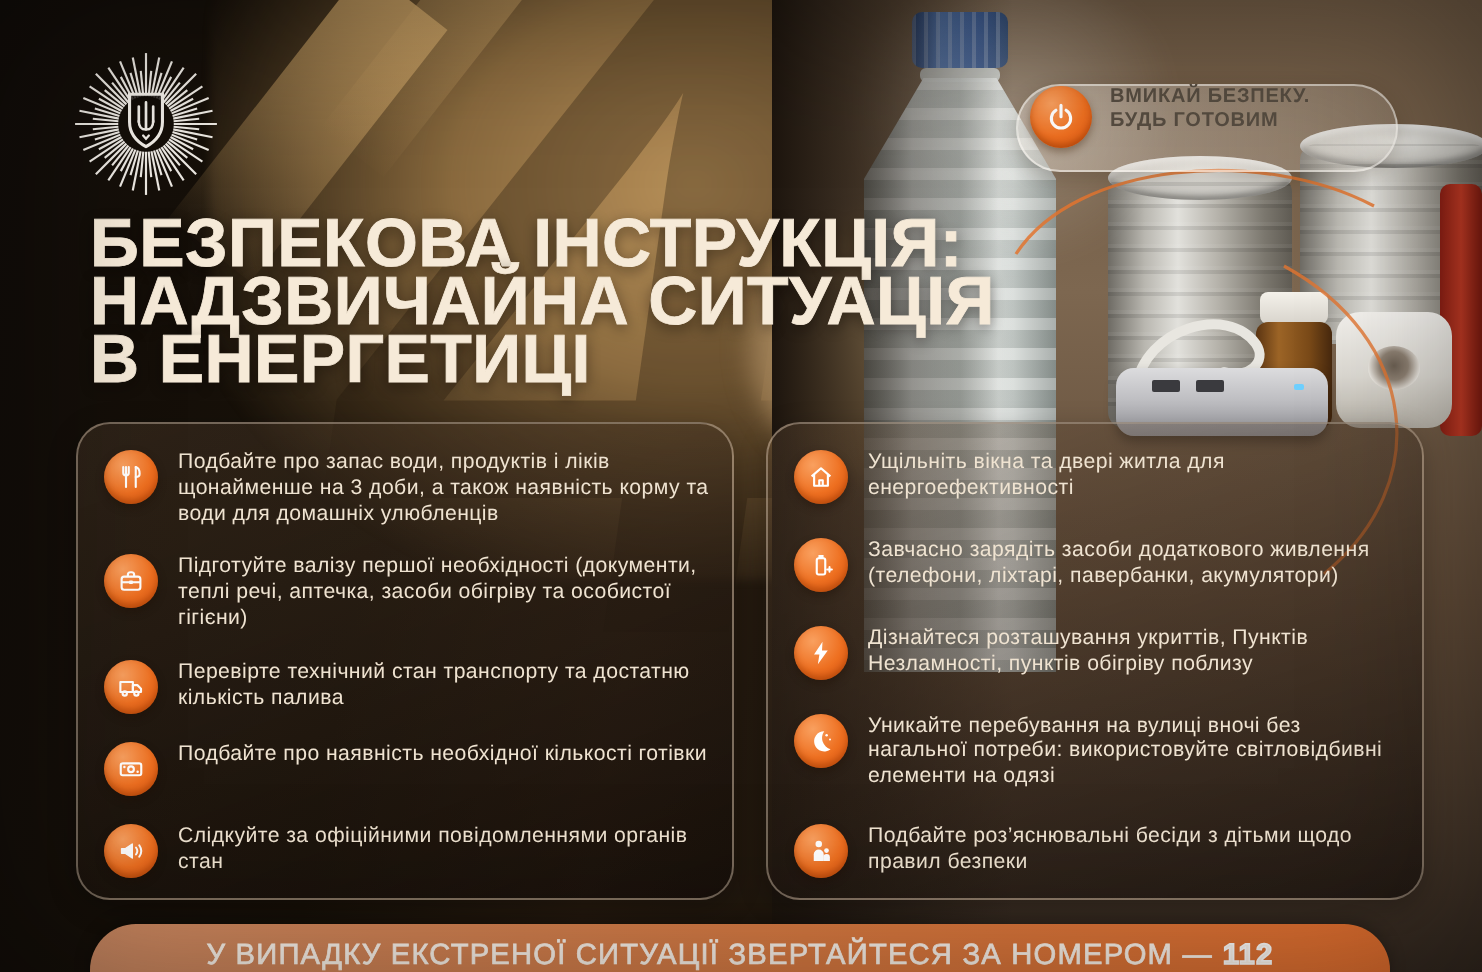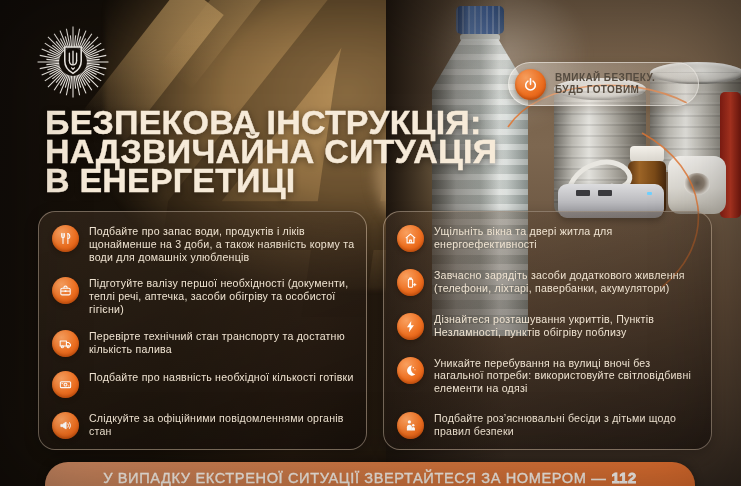--- a/index.html
+++ b/index.html
@@ -66,22 +66,22 @@
     background:radial-gradient(circle at 50% 45%,rgba(255,250,242,.28),rgba(255,250,242,0) 70%);filter:blur(6px);}
   .photo-fade{position:absolute;inset:0;z-index:10;
     background:linear-gradient(90deg,#1d150e 0%,rgba(29,21,14,0) 34%);}
   .deco-arcs{position:absolute;left:480px;top:75px;z-index:12;}
   
   .logo{position:absolute;left:36px;top:25px;width:74px;height:74px;z-index:15;}
   
   .badge{position:absolute;left:508px;top:42px;width:191px;height:44px;border-radius:22px;z-index:30;
     background:linear-gradient(90deg,rgba(242,234,225,.40),rgba(220,210,198,.20));
     border:1px solid rgba(255,252,245,.55);
-    display:flex;align-items:center;gap:9px;padding-left:6px;box-sizing:border-box;
-    box-shadow:0 3px 10px rgba(40,25,12,.20);margin-top:20px;}
+    display:flex;align-items:flex-start;gap:9px;padding-left:6px;box-sizing:border-box;
+    box-shadow:0 3px 10px rgba(40,25,12,.20);}
   .badge-circle{flex:0 0 31px;height:31px;border-radius:50%;display:flex;align-items:center;justify-content:center;
     background:radial-gradient(circle at 35% 28%,#f9a05f,#ee7021 55%,#d9530e);
     box-shadow:0 2px 4px rgba(60,30,5,.4),inset 0 -2px 3px rgba(140,50,0,.45);}
   .badge-circle svg{width:17px;height:17px;}
   .badge-text{font-size:10px;line-height:12px;font-weight:700;letter-spacing:.4px;color:#564c40;}
   
   .title{position:absolute;left:45px;top:108px;z-index:15;
     font-size:34px;line-height:29px;font-weight:700;letter-spacing:.2px;
     color:var(--title-text,#f6ead8);-webkit-text-stroke:.4px var(--title-text,#f6ead8);
     text-shadow:0 2px 7px rgba(10,6,3,.45);}

